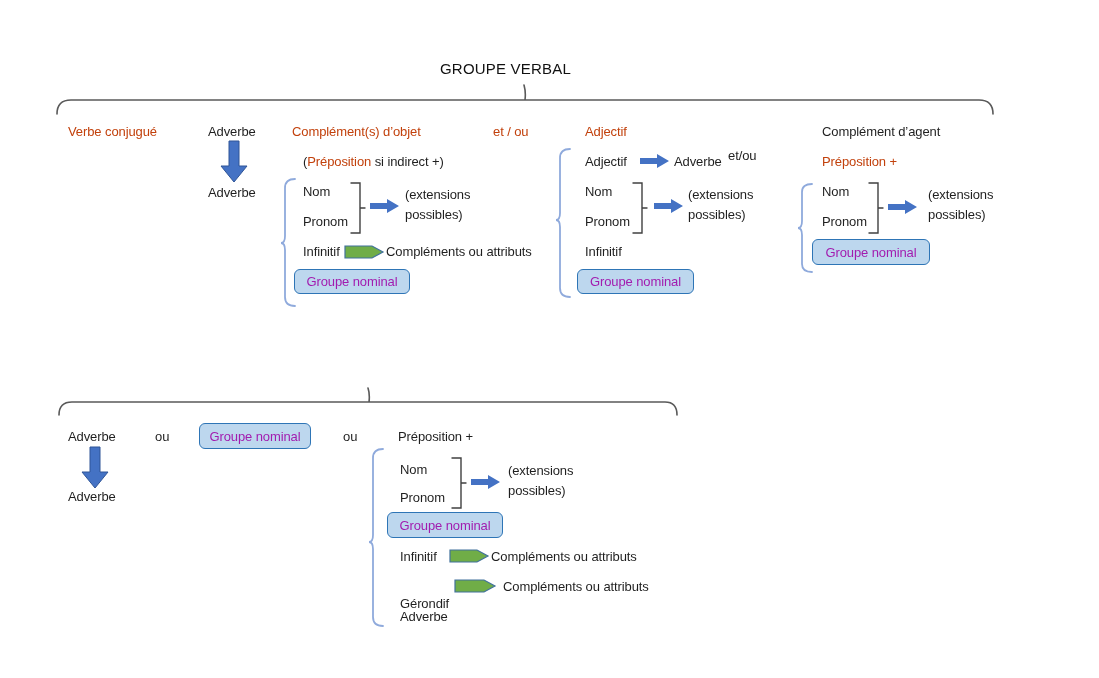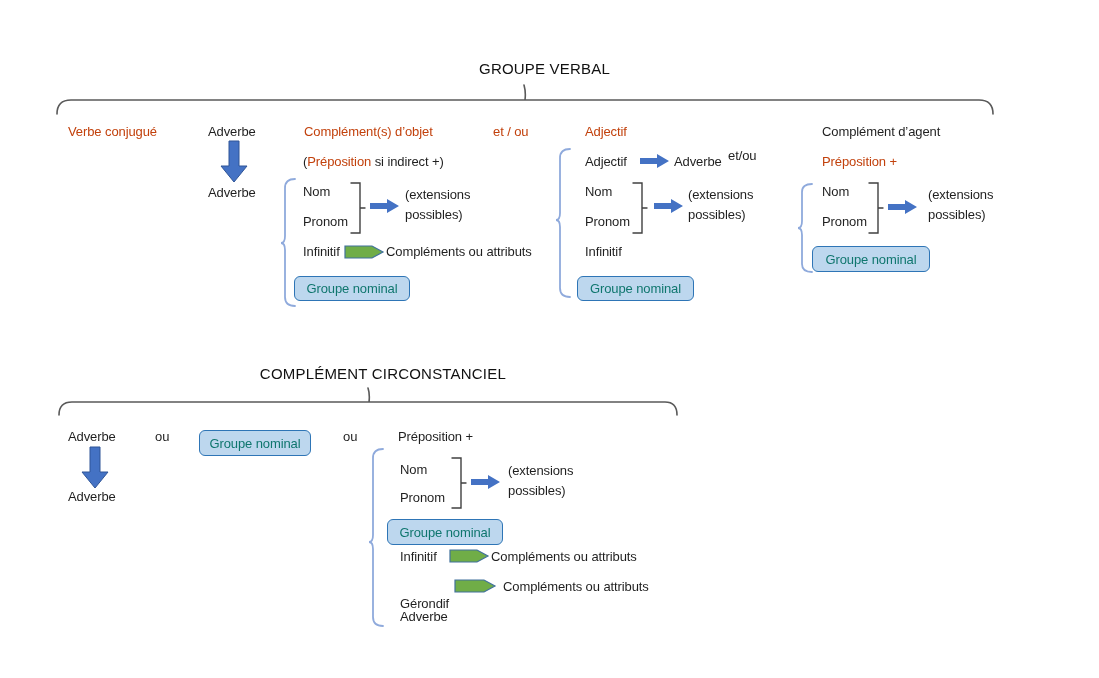--- a/index.html
+++ b/index.html
@@ -19,21 +19,21 @@
     white-space: nowrap;
     letter-spacing: -0.1px;
     color: #1f1f1f;
   }
   .red { color: #c2410c; }
   .title {
     position: absolute;
     font-size: 15px;
     letter-spacing: 0.2px;
     color: #111111;
-    text-align: right;
+    text-align: left;
     white-space: nowrap;
   }
   .ext {
     position: absolute;
     font-size: 13px;
     line-height: 20px;
     width: 84px;
     letter-spacing: -0.1px;
     white-space: normal;
   }
@@ -41,23 +41,22 @@
     position: absolute;
     box-sizing: border-box;
     background: #BDD7EE;
     border: 1.6px solid #2E75B6;
     border-radius: 6px;
     display: flex;
     align-items: center;
     justify-content: center;
     font-size: 13px;
     letter-spacing: -0.1px;
-    color: #0f766e;
+    color: #a21caf;
     white-space: nowrap;
-    margin-top: 7px;
   }
   svg { position: absolute; overflow: visible; }
   .brace-top path { fill: none; stroke: #595959; stroke-width: 1.6; stroke-linecap: round; }
   .brace-blue path { fill: none; stroke: #8FAADC; stroke-width: 1.8; stroke-linecap: round; }
   .bracket path { fill: none; stroke: #404040; stroke-width: 1.4; stroke-linecap: round; }
   .arrow-blue polygon { stroke: none; }
   .arrow-down polygon { stroke: #2F5597; stroke-width: 1; }
   .arrow-green polygon { stroke: #41719C; stroke-width: 1.2; }
 </style>
 </head>
@@ -66,21 +65,21 @@
 <div id="canvas">
 
   <div class="title" style="left:440px; top:60px; width:170px;">GROUPE VERBAL</div>
 
   <svg class="brace-top" style="left:55px; top:83px;" width="940" height="34" viewBox="0 0 940 34">
     <path d="M2,31 Q2,17 16,17 H470 M470,17 Q471,9 469,2 M470,17 H924 Q938,17 938,31"></path>
   </svg>
 
   <div class="t red" style="left:68px; top:124px;">Verbe conjugué</div>
   <div class="t" style="left:208px; top:124px;">Adverbe</div>
-  <div class="t red" style="left:304px; top:124px;">Complément(s) d’objet</div>
+  <div class="t red" style="left:292px; top:124px;">Complément(s) d’objet</div>
   <div class="t red" style="left:493px; top:124px;">et / ou</div>
   <div class="t red" style="left:585px; top:124px;">Adjectif</div>
   <div class="t" style="left:728px; top:124px;margin-top:24px;">et/ou</div>
   <div class="t" style="left:822px; top:124px;">Complément d’agent</div>
 
   <svg class="arrow-down" style="left:219px; top:141px;" width="30" height="42" viewBox="0 0 30 42">
     <polygon points="10,0 20,0 20,25 28,25 15,41 2,25 10,25" fill="#4472C4"></polygon>
   </svg>
   <div class="t" style="left:208px; top:185px;">Adverbe</div>
 
@@ -150,21 +149,20 @@
   <svg class="bracket" style="left:868px; top:182px;" width="16" height="52" viewBox="0 0 16 52">
     <path d="M1,1 H10 V51 H1 M10,26 H15"></path>
   </svg>
   <svg class="arrow-blue" style="left:888px; top:199px;" width="30" height="16" viewBox="0 0 30 16">
     <polygon points="0,5 17,5 17,1 29,8 17,15 17,11 0,11" fill="#4472C4"></polygon>
   </svg>
   <div class="ext" style="left:928px; top:185px;">(extensions possibles)</div>
 
   <div class="box" style="left:812px; top:239px; width:118px; height:26px;">Groupe nominal</div>
 
-  <div class="title" style="left:250px; top:365px; width:256px;">COMPLÉMENT CIRCONSTANCIEL</div>
 
   <svg class="brace-top" style="left:57px; top:386px;" width="622" height="32" viewBox="0 0 622 32">
     <path d="M2,29 Q2,16 15,16 H312 M312,16 Q313,8 311,2 M312,16 H608 Q620,16 620,29"></path>
   </svg>
 
   <div class="t" style="left:68px; top:429px;">Adverbe</div>
   <div class="t" style="left:155px; top:429px;">ou</div>
   <div class="box" style="left:199px; top:423px; width:112px; height:26px;">Groupe nominal</div>
   <div class="t" style="left:343px; top:429px;">ou</div>
   <div class="t" style="left:398px; top:429px;">Préposition +</div>

